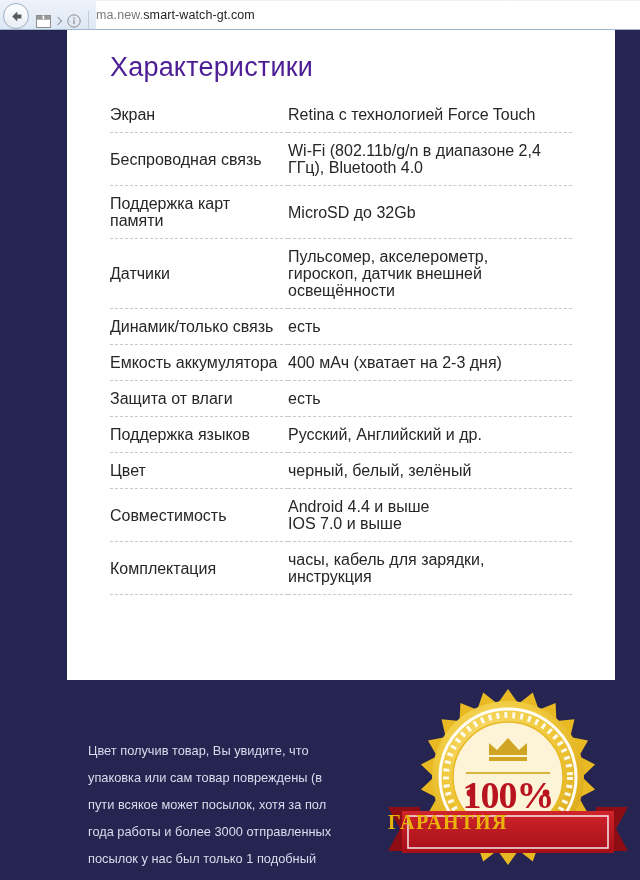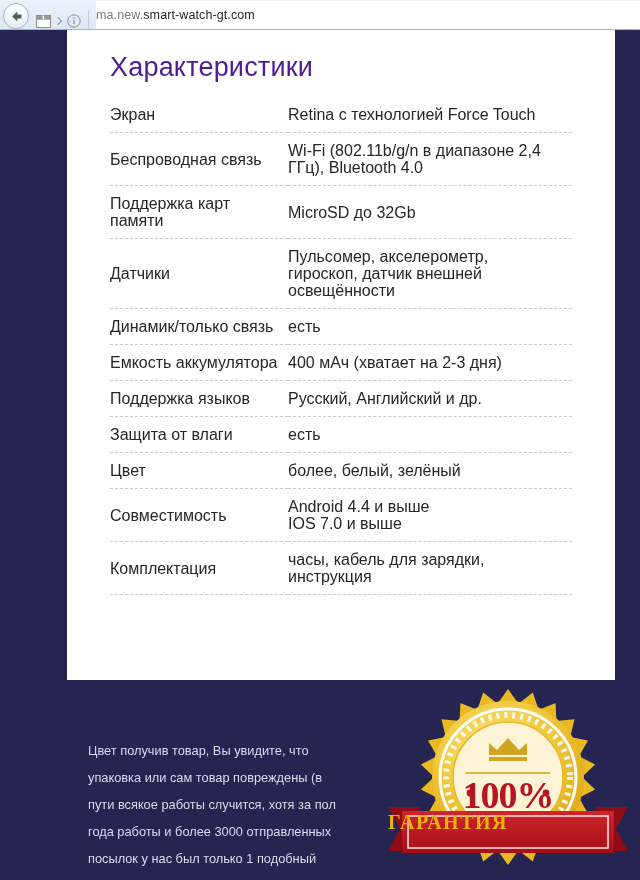--- a/index.html
+++ b/index.html
@@ -277,35 +277,35 @@
               <span class="v-line">есть</span>
             </td>
           </tr>
           <tr>
             <td class="k">Емкость аккумулятора</td>
             <td class="v">
               <span class="v-line">400 мАч (хватает на 2-3 дня)</span>
             </td>
           </tr>
           <tr>
+            <td class="k">Защита от влаги</td>
+            <td class="v">
+              <span class="v-line">есть</span>
+            </td>
+          </tr>
+          <tr>
             <td class="k">Поддержка языков</td>
             <td class="v">
               <span class="v-line">Русский, Английский и др.</span>
             </td>
           </tr>
           <tr>
-            <td class="k">Защита от влаги</td>
-            <td class="v">
-              <span class="v-line">есть</span>
-            </td>
-          </tr>
-          <tr>
             <td class="k">Цвет</td>
             <td class="v">
-              <span class="v-line">более, белый, зелёный</span>
+              <span class="v-line">черный, белый, зелёный</span>
             </td>
           </tr>
           <tr>
             <td class="k">Совместимость</td>
             <td class="v">
               <span class="v-line">Android 4.4 и выше</span>
               <span class="v-line">IOS 7.0 и выше</span>
             </td>
           </tr>
           <tr>
@@ -317,21 +317,21 @@
           </tr>
         </tbody>
     </table>
   </div>
 
   <div id="guarantee-section">
 
     <div id="guarantee-text">
         <span class="g-line">Цвет получив товар, Вы увидите, что</span>
         <span class="g-line">упаковка или сам товар повреждены (в</span>
-        <span class="g-line">пути всякое работы случится, хотя за пол</span>
+        <span class="g-line">пути всякое может посылок, хотя за пол</span>
         <span class="g-line">года работы и более 3000 отправленных</span>
         <span class="g-line">посылок у нас был только 1 подобный</span>
         <span class="g-line">случай),</span>
       </div>
 
     <div id="guarantee-badge">
       <svg width="240" height="185" viewBox="0 0 240 185">
         <defs>
           <radialGradient id="goldgrad" cx="42%" cy="34%" r="72%">
             <stop offset="0%" stop-color="#fbe48a"></stop>

